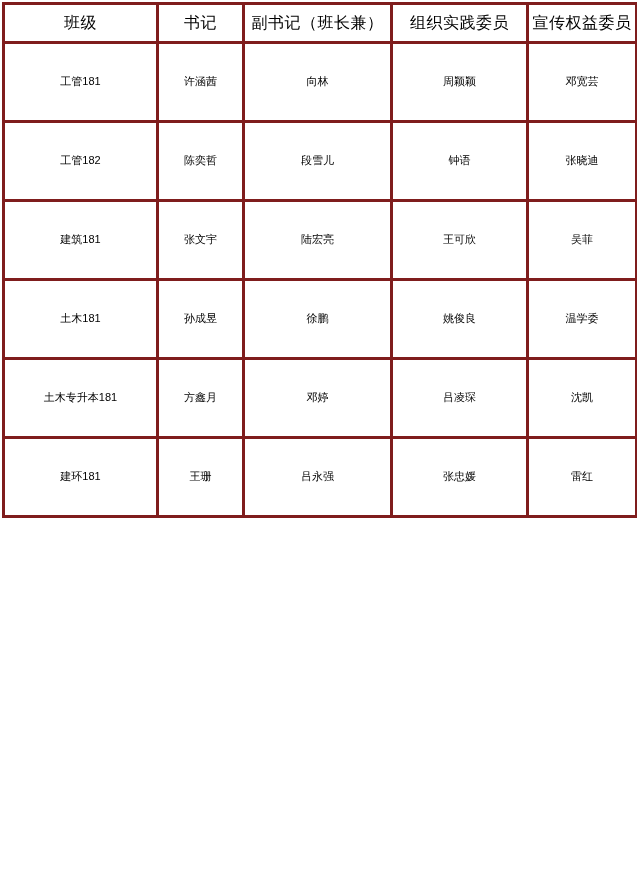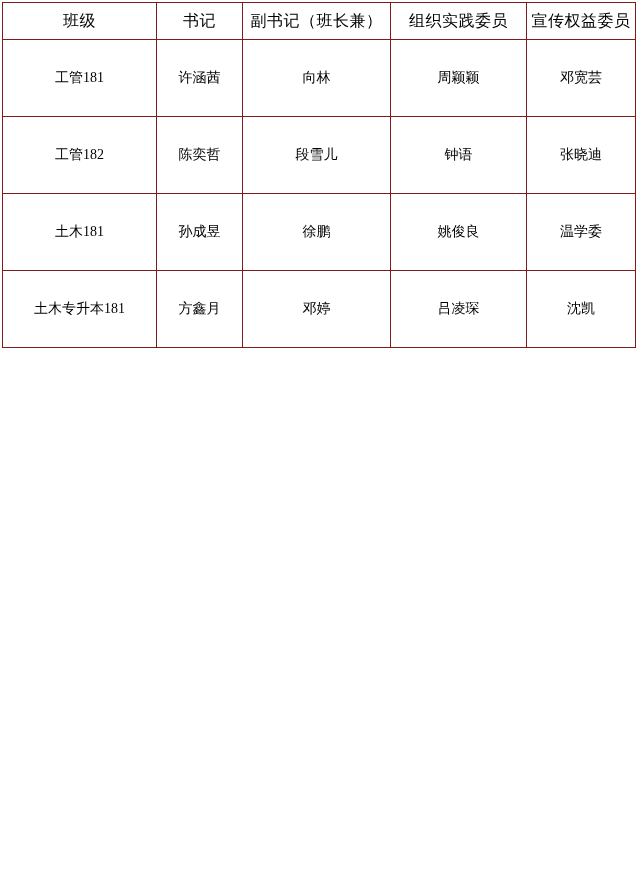--- a/index.html
+++ b/index.html
@@ -21,37 +21,36 @@
     box-sizing: border-box;
   }
   table.roster {
     border-collapse: collapse;
     width: 633px;
     margin-left: 2px;
     margin-top: 2px;
     table-layout: fixed;
   }
   table.roster td, table.roster th {
-    border: 1px solid #7f1d1d;
+    border: 3px solid #7f1d1d;
     text-align: center;
     vertical-align: middle;
     font-weight: normal;
     color: #000000;
     padding: 0;
-    font-family: Liberation Serif, serif;
   }
   thead th {
     height: 36px;
     font-size: 16px;
     font-weight: bold;
     line-height: 36px;
   }
   tbody td {
     height: 76px;
-    font-size: 14px;
+    font-size: 11px;
   }
   col.c0 { width: 154px; }
   col.c1 { width: 86px; }
   col.c2 { width: 148px; }
   col.c3 { width: 136px; }
   col.c4 { width: 109px; }
   .cell-inner {
     display: block;
     line-height: 1.2;
   }
@@ -120,20 +119,37 @@
           </td>
         <td>
             <span class="cell-inner">钟语</span>
           </td>
         <td>
             <span class="cell-inner">张晓迪</span>
           </td>
       </tr>
       <tr>
         <td>
+            <span class="cell-inner">建筑181</span>
+          </td>
+        <td>
+            <span class="cell-inner">张文宇</span>
+          </td>
+        <td>
+            <span class="cell-inner">陆宏亮</span>
+          </td>
+        <td>
+            <span class="cell-inner">王可欣</span>
+          </td>
+        <td>
+            <span class="cell-inner">吴菲</span>
+          </td>
+      </tr>
+      <tr>
+        <td>
             <span class="cell-inner">土木181</span>
           </td>
         <td>
             <span class="cell-inner">孙成昱</span>
           </td>
         <td>
             <span class="cell-inner">徐鹏</span>
           </td>
         <td>
             <span class="cell-inner">姚俊良</span>
@@ -152,15 +168,32 @@
         <td>
             <span class="cell-inner">邓婷</span>
           </td>
         <td>
             <span class="cell-inner">吕凌琛</span>
           </td>
         <td>
             <span class="cell-inner">沈凯</span>
           </td>
       </tr>
+      <tr>
+        <td>
+            <span class="cell-inner">建环181</span>
+          </td>
+        <td>
+            <span class="cell-inner">王珊</span>
+          </td>
+        <td>
+            <span class="cell-inner">吕永强</span>
+          </td>
+        <td>
+            <span class="cell-inner">张忠媛</span>
+          </td>
+        <td>
+            <span class="cell-inner">雷红</span>
+          </td>
+      </tr>
     </tbody>
   </table>
 </div>
 
 </body></html>

